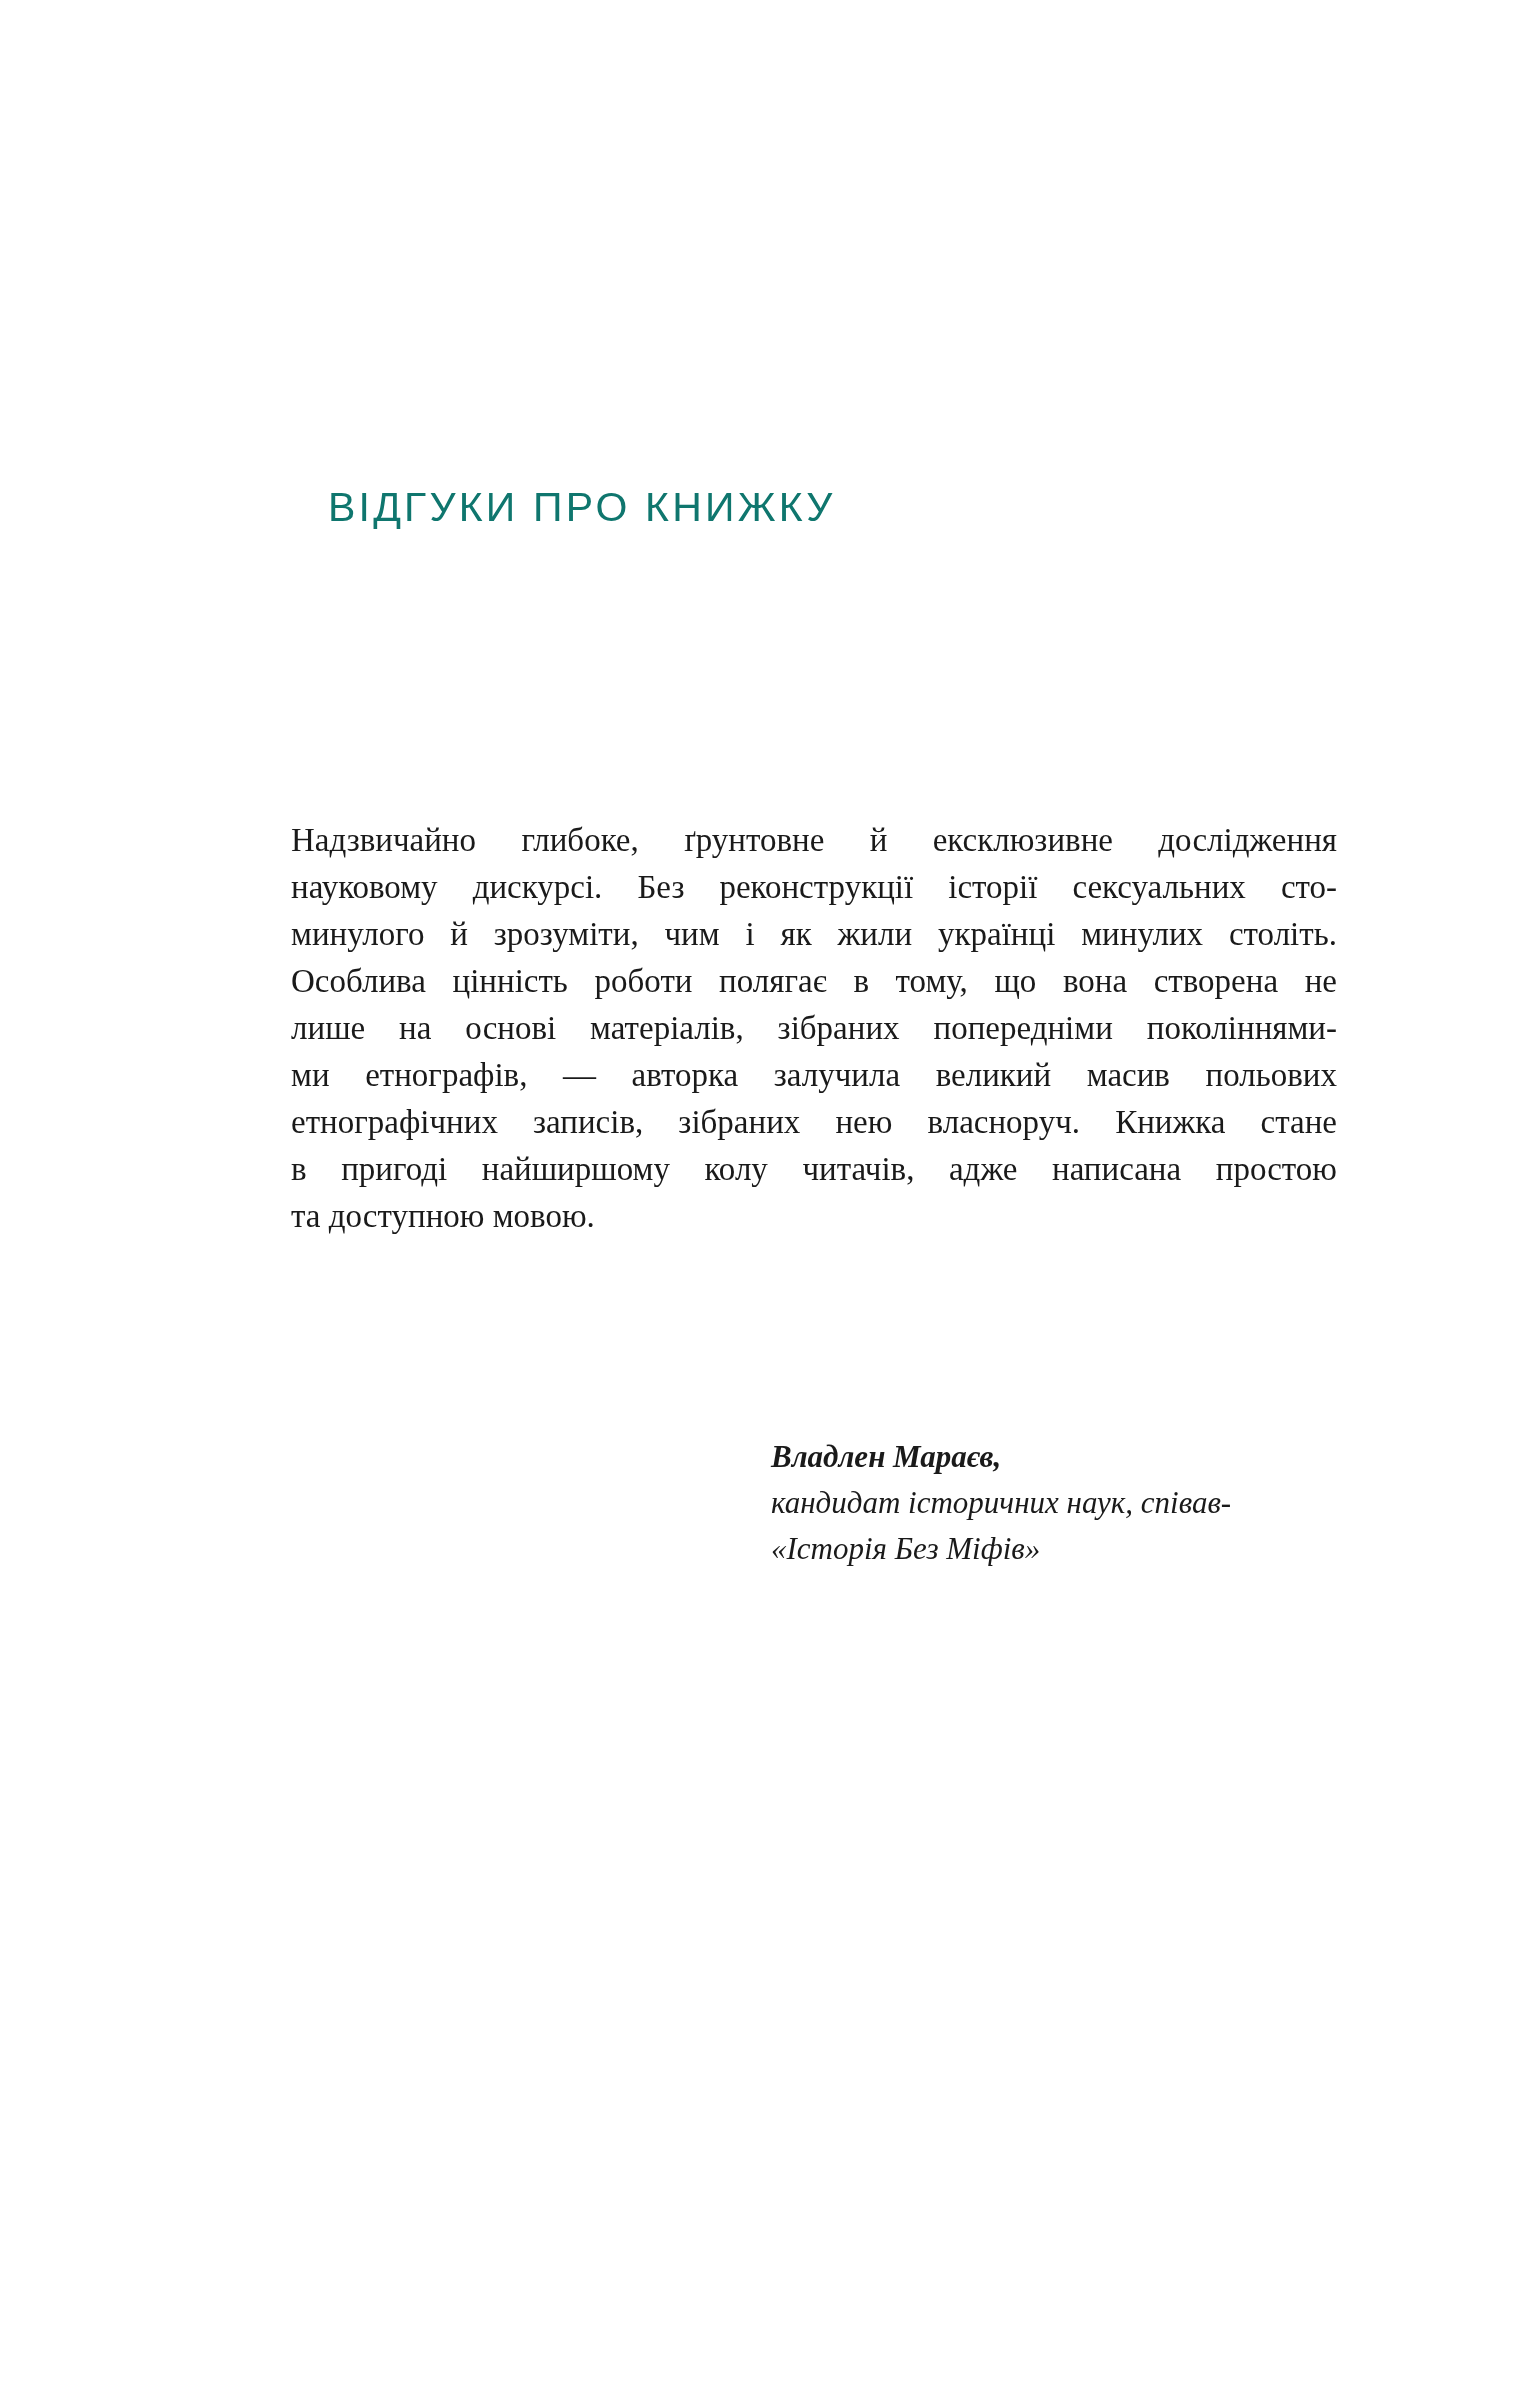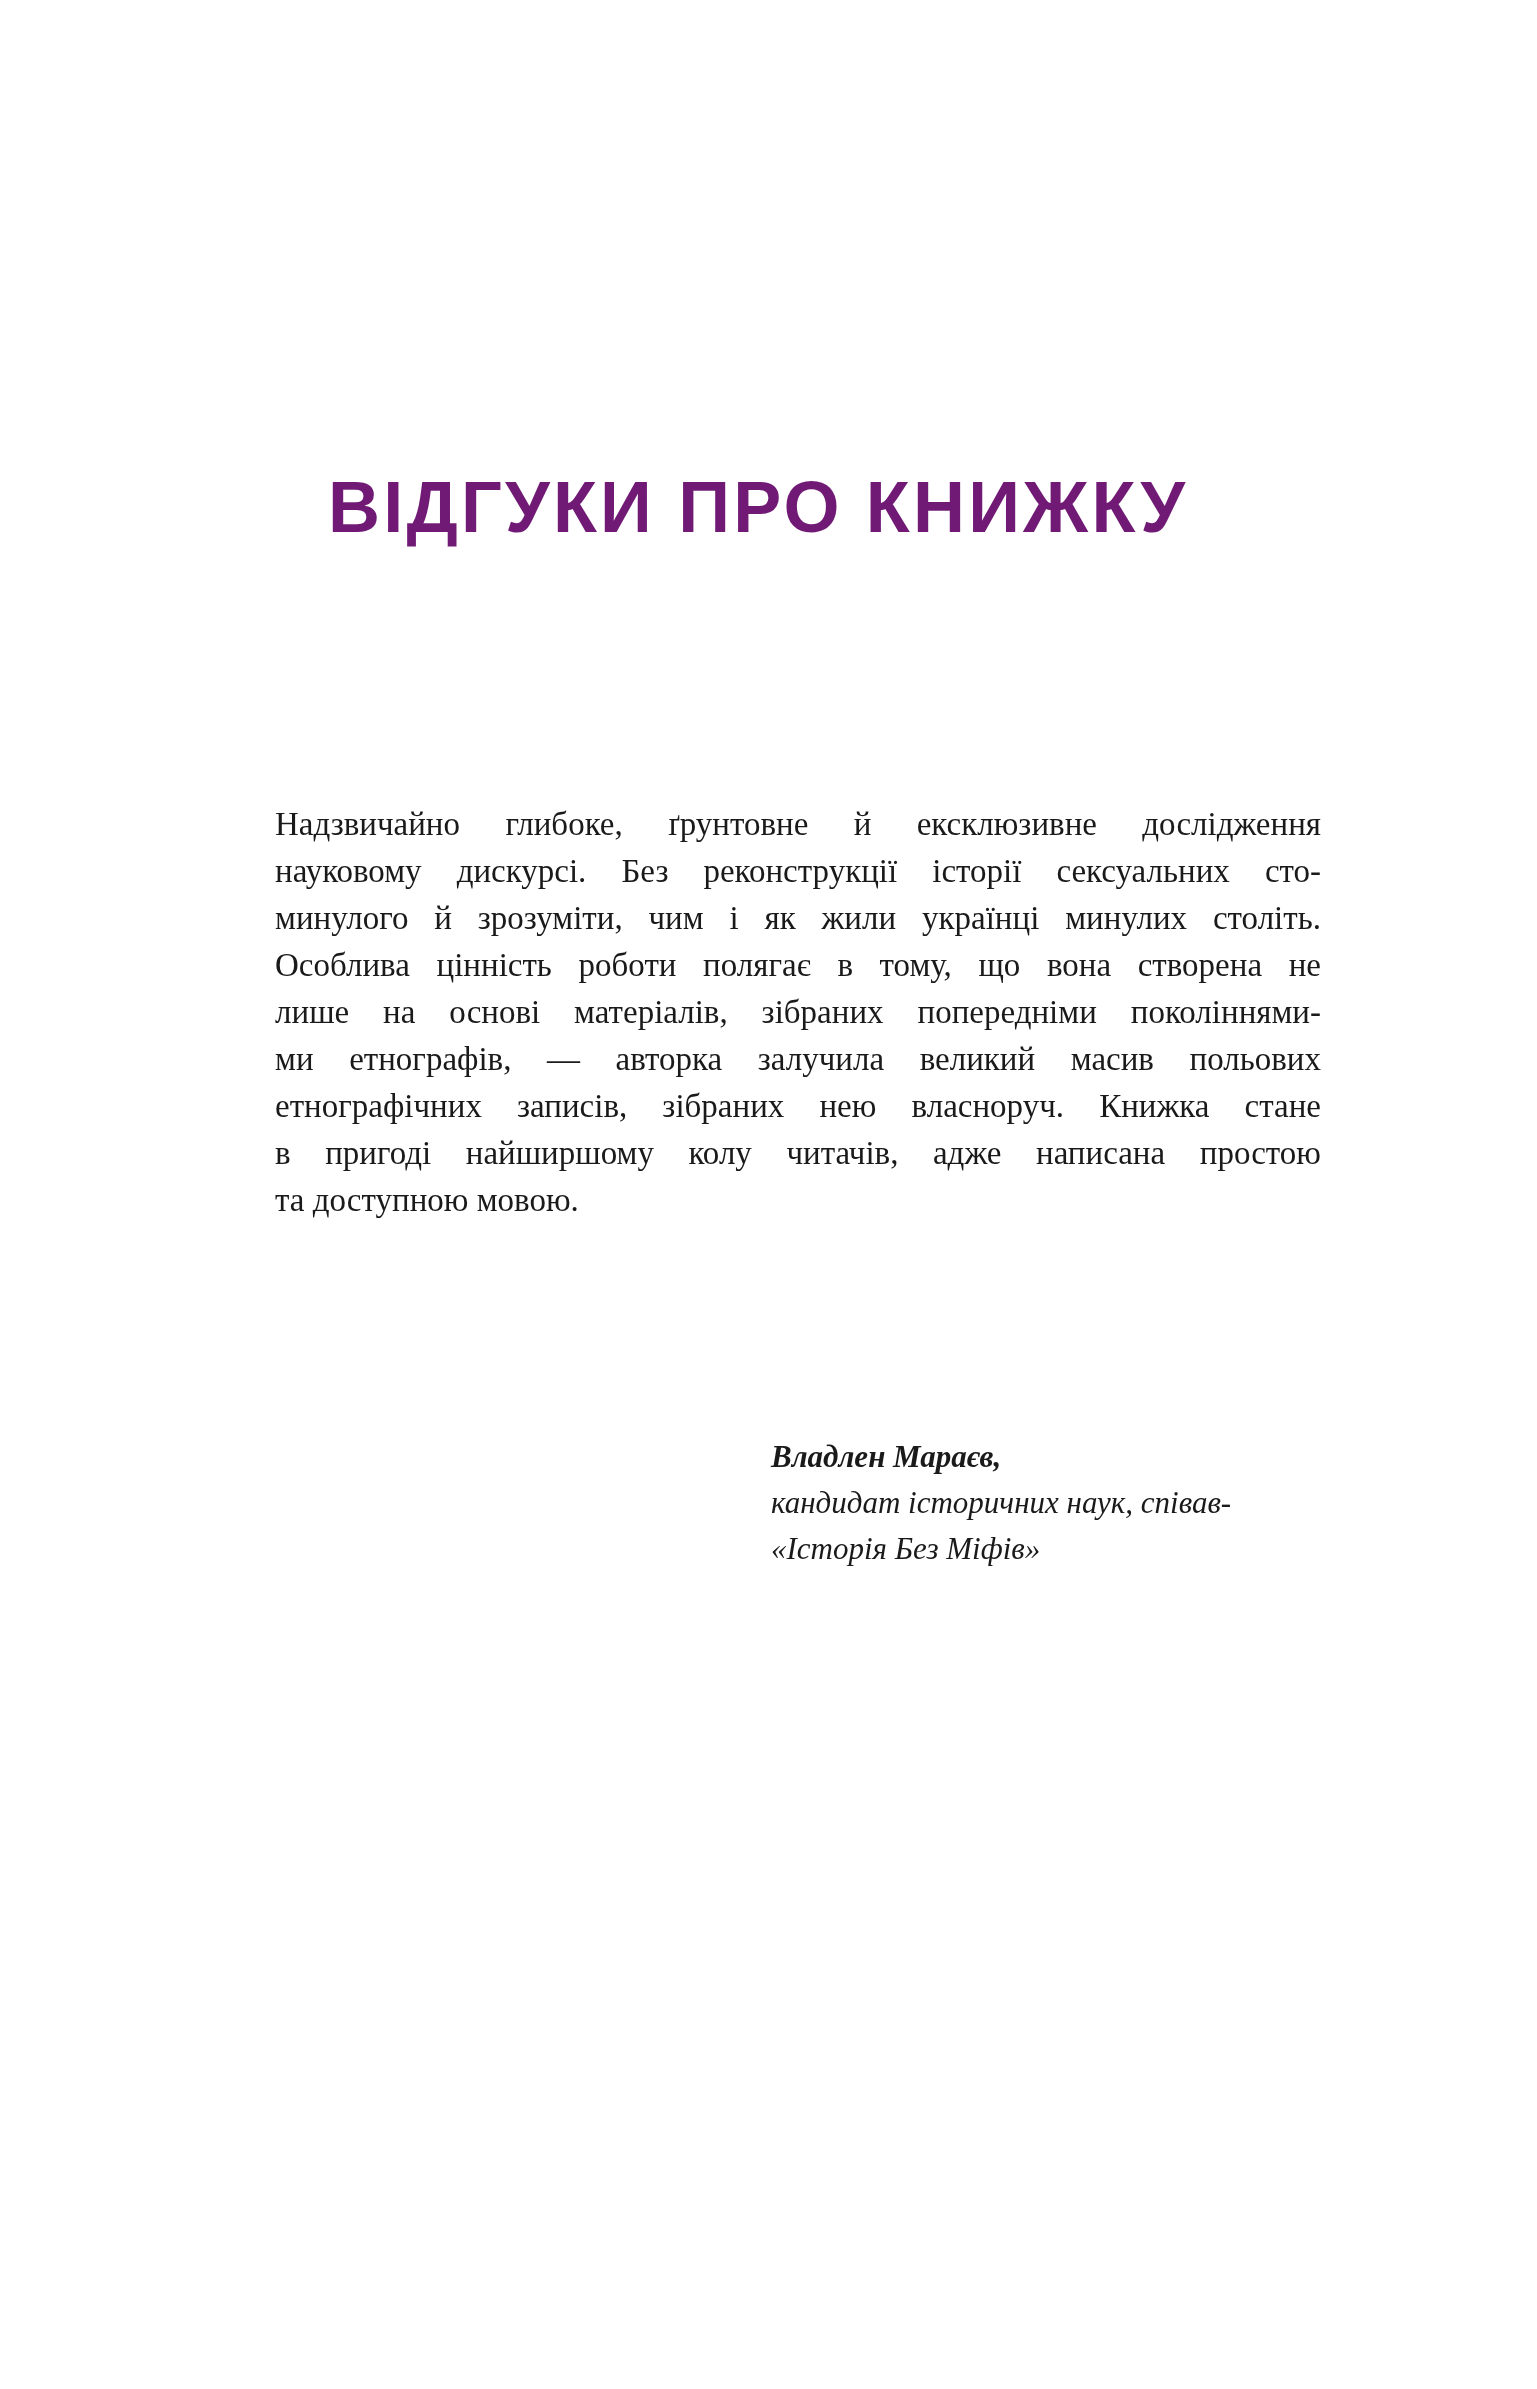--- a/index.html
+++ b/index.html
@@ -19,33 +19,33 @@
       left: 0; top: 0;
       width: 1538px; height: 2389px;
       background: #ffffff;
     }
     .title {
       position: absolute;
       left: 328px;
       top: 471px;
       margin: 0;
       font-family: "Liberation Sans", sans-serif;
-      font-weight: bold;
-      font-size: 72px;
+      font-weight: normal;
+      font-size: 41px;
       line-height: 72px;
       letter-spacing: 3.2px;
-      color: #701a75;
+      color: #0f766e;
       white-space: nowrap;
     }
     .body-text {
       position: absolute;
       left: 275px;
       top: 801px;
       width: 1046px;
-      margin: 0;
+      margin: 16px;
     }
     .body-line {
       display: block;
       font-family: "Liberation Serif", serif;
       font-size: 33px;
       line-height: 47px;
       height: 47px;
       text-align: justify;
       text-align-last: justify;
       white-space: nowrap;

